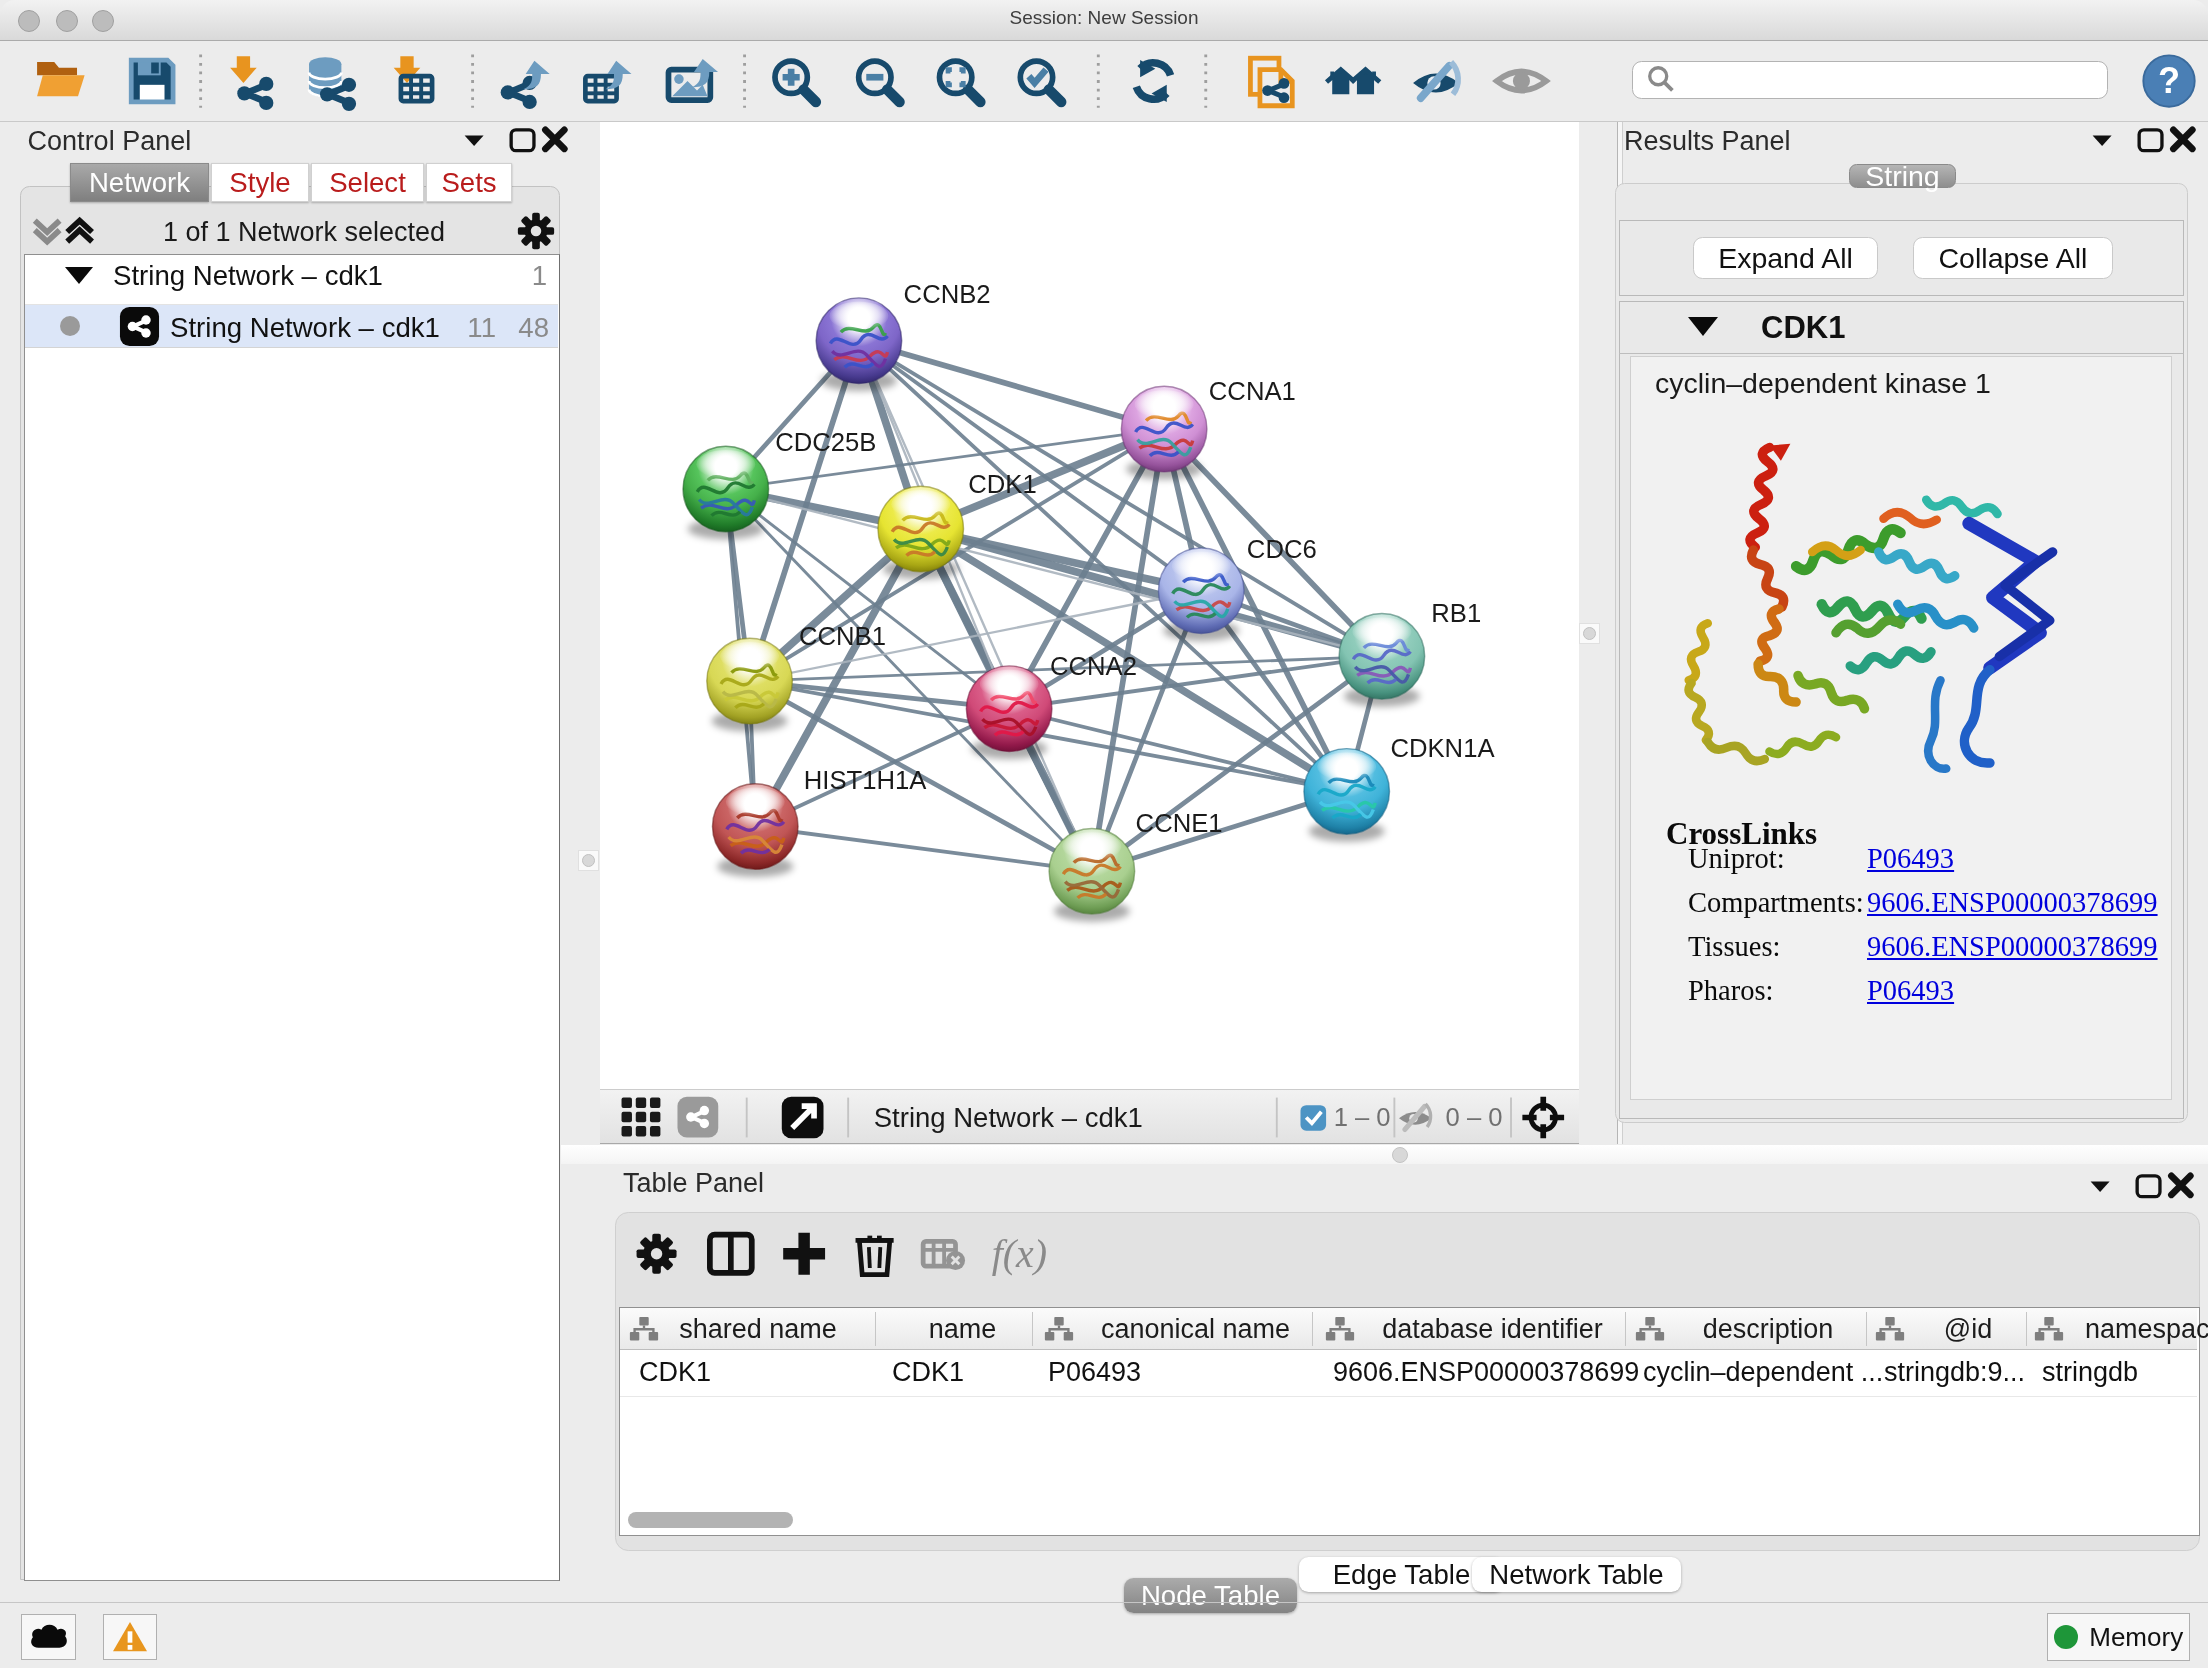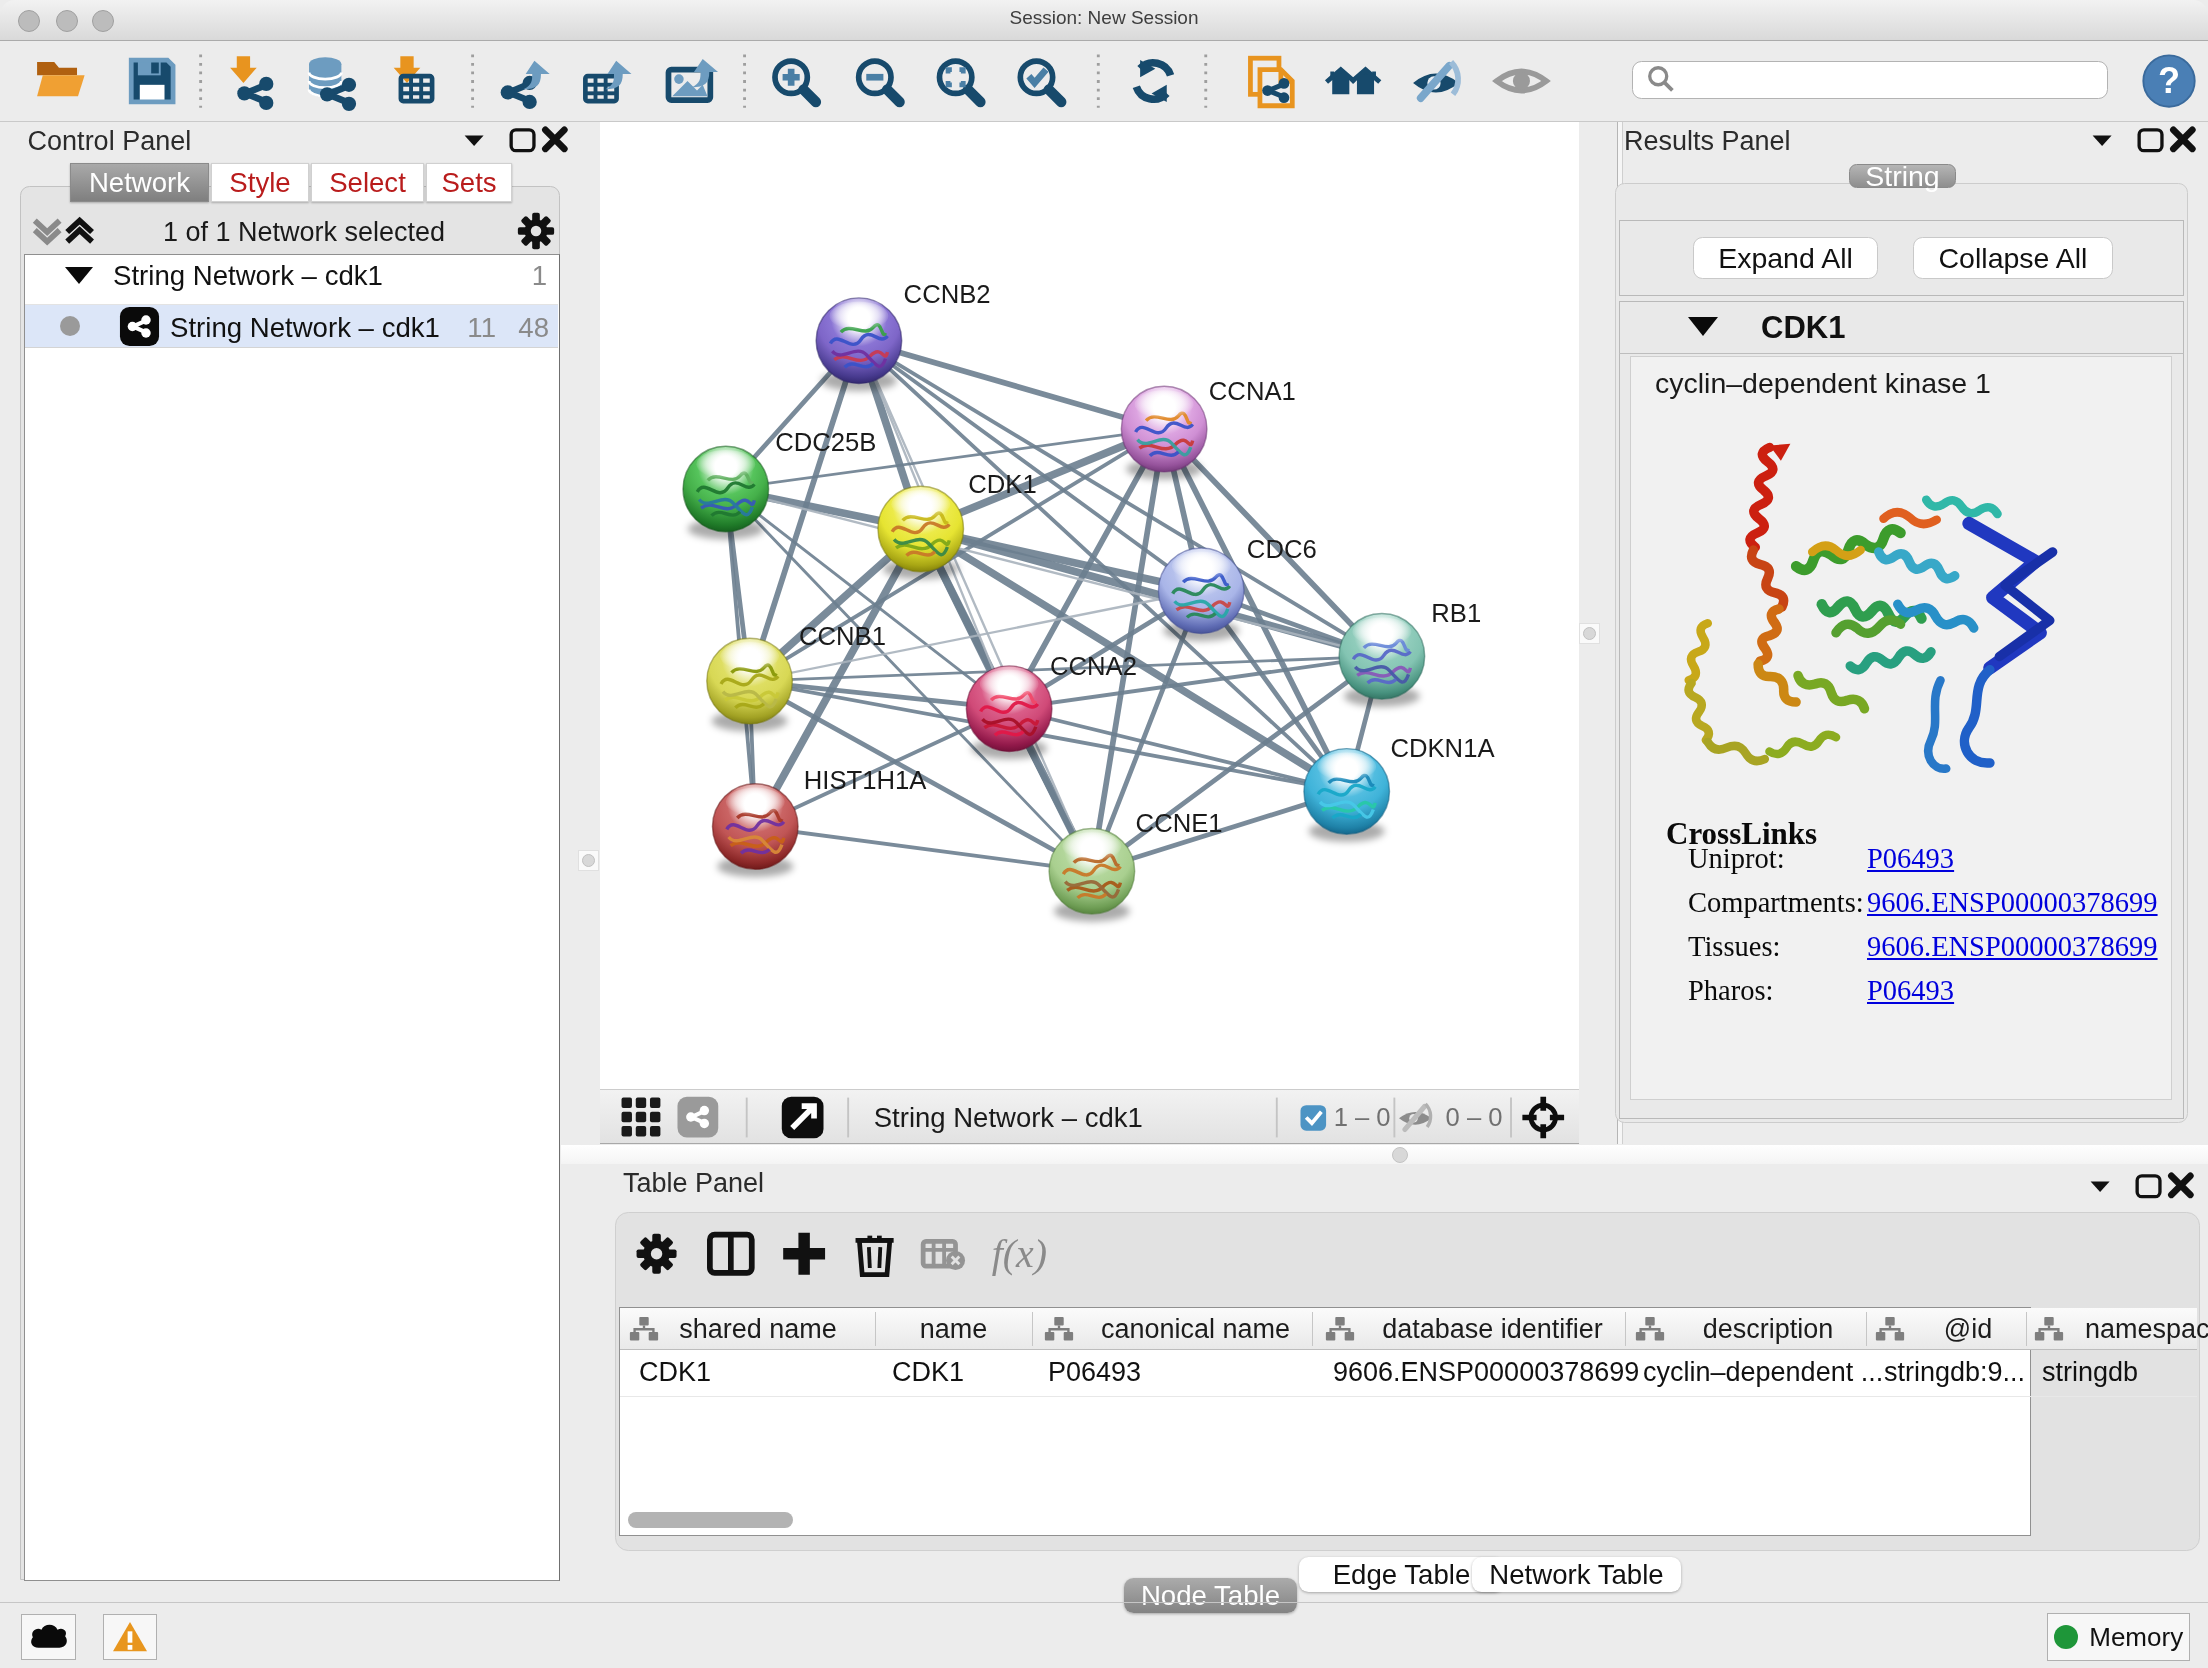--- a/index.html
+++ b/index.html
@@ -58,21 +58,21 @@
   border:1.9px solid #b9b9b9; z-index:2; }
 #rp-white { left:1630px; top:356px; width:542px; height:744px; background:#f1f1f1;
   border:1px solid #cfcfcf; z-index:2; }
 
 
 #tp-strip { left:561px; top:1145px; width:1647px; height:19px;
   background:linear-gradient(#ffffff,#f4f4f4); }
 #tp-title { left:623px; top:1168px; font-size:27px; color:#2b2b2b; }
 #tp-box { left:615px; top:1212px; width:1585px; height:339px; background:#e2e2e2;
   border:1px solid #cfcfcf; border-radius:13.3px; }
-#tablebox { left:619px; top:1307px; width:1412px; height:229px; background:#fff;
+#tablebox { left:619px; top:1307px; width:1581px; height:229px; background:#fff;
   border:1.9px solid #909090; }
 #thead { left:0; top:0; width:1577px; height:42px;
   background:linear-gradient(#fbfbfb,#e9e9e9); border-bottom:1.9px solid #bdbdbd; }
 .th { top:0; height:42px; display:flex; align-items:center; font-size:27px; color:#1c1c1c; }
 .colsep { top:3.8px; width:0; height:34px; border-left:1.9px solid #c6c6c6; }
 .td { top:49px; font-size:27px; color:#111; }
 #hscroll { left:7.6px; top:204px; width:165px; height:16px; background:#b3b3b3; border-radius:8.6px; }
 
 
 .btab { top:1557px; height:35px; font-size:27.6px; display:flex; align-items:center;
@@ -803,21 +803,21 @@
   <div class="abs colsep" style="left:1406px;"></div>
   <svg class="abs" style="left:7.6px;top:6.7px;" width="32" height="28.5" viewBox="0 0 34 30">
       <g fill="#7e7e7e">
         <rect x="12" y="2" width="10" height="9" rx="1"></rect>
         <rect x="2" y="18" width="10" height="9" rx="1"></rect>
         <rect x="22" y="18" width="10" height="9" rx="1"></rect>
         <path d="M 17,11 L 17,15 M 7,18 L 7,15 L 27,15 L 27,18" stroke="#7e7e7e" stroke-width="2.5" fill="none"></path>
       </g>
     </svg>
   <div class="abs th" style="left:38px;width:200px;justify-content:center;">shared name</div>
-  <div class="abs th" style="left:255px;width:157px;justify-content:center;">name</div>
+  <div class="abs th" style="left:264px;width:157px;justify-content:center;">name</div>
   <svg class="abs" style="left:423px;top:6.7px;" width="32" height="28.5" viewBox="0 0 34 30">
       <g fill="#7e7e7e">
         <rect x="12" y="2" width="10" height="9" rx="1"></rect>
         <rect x="2" y="18" width="10" height="9" rx="1"></rect>
         <rect x="22" y="18" width="10" height="9" rx="1"></rect>
         <path d="M 17,11 L 17,15 M 7,18 L 7,15 L 27,15 L 27,18" stroke="#7e7e7e" stroke-width="2.5" fill="none"></path>
       </g>
     </svg>
   <div class="abs th" style="left:459px;width:233px;justify-content:center;">canonical name</div>
   <svg class="abs" style="left:704px;top:6.7px;" width="32" height="28.5" viewBox="0 0 34 30">

